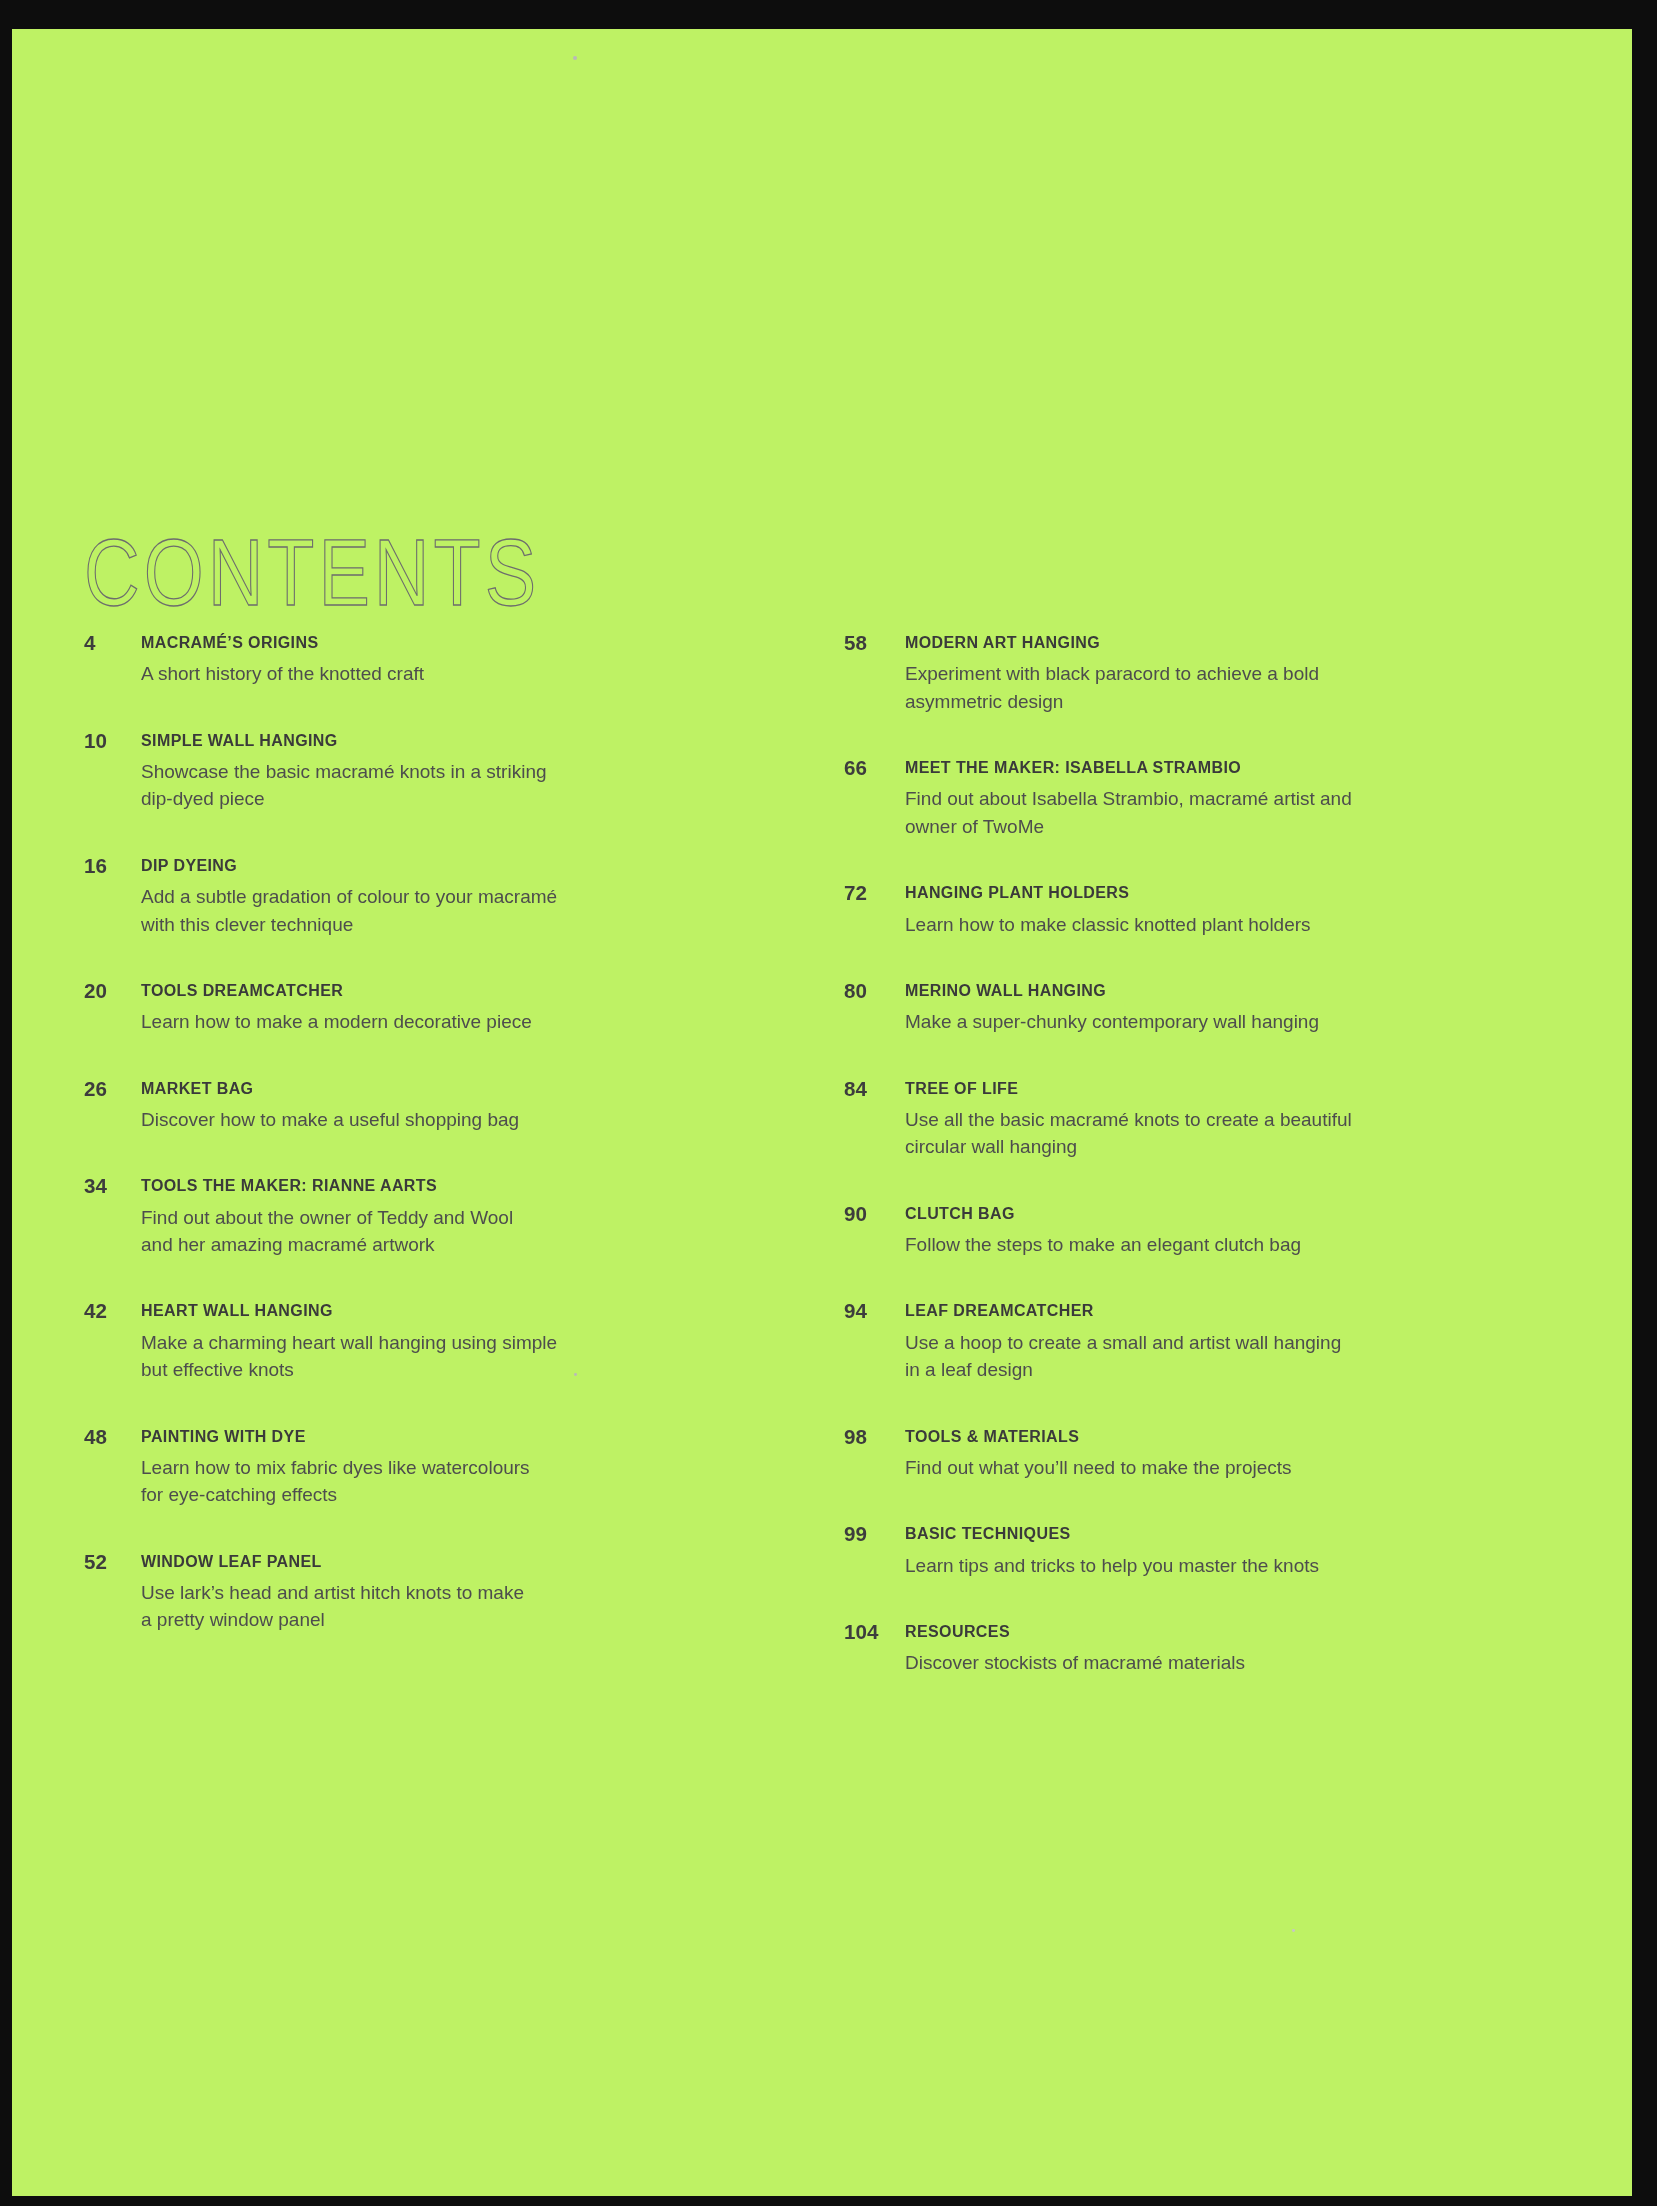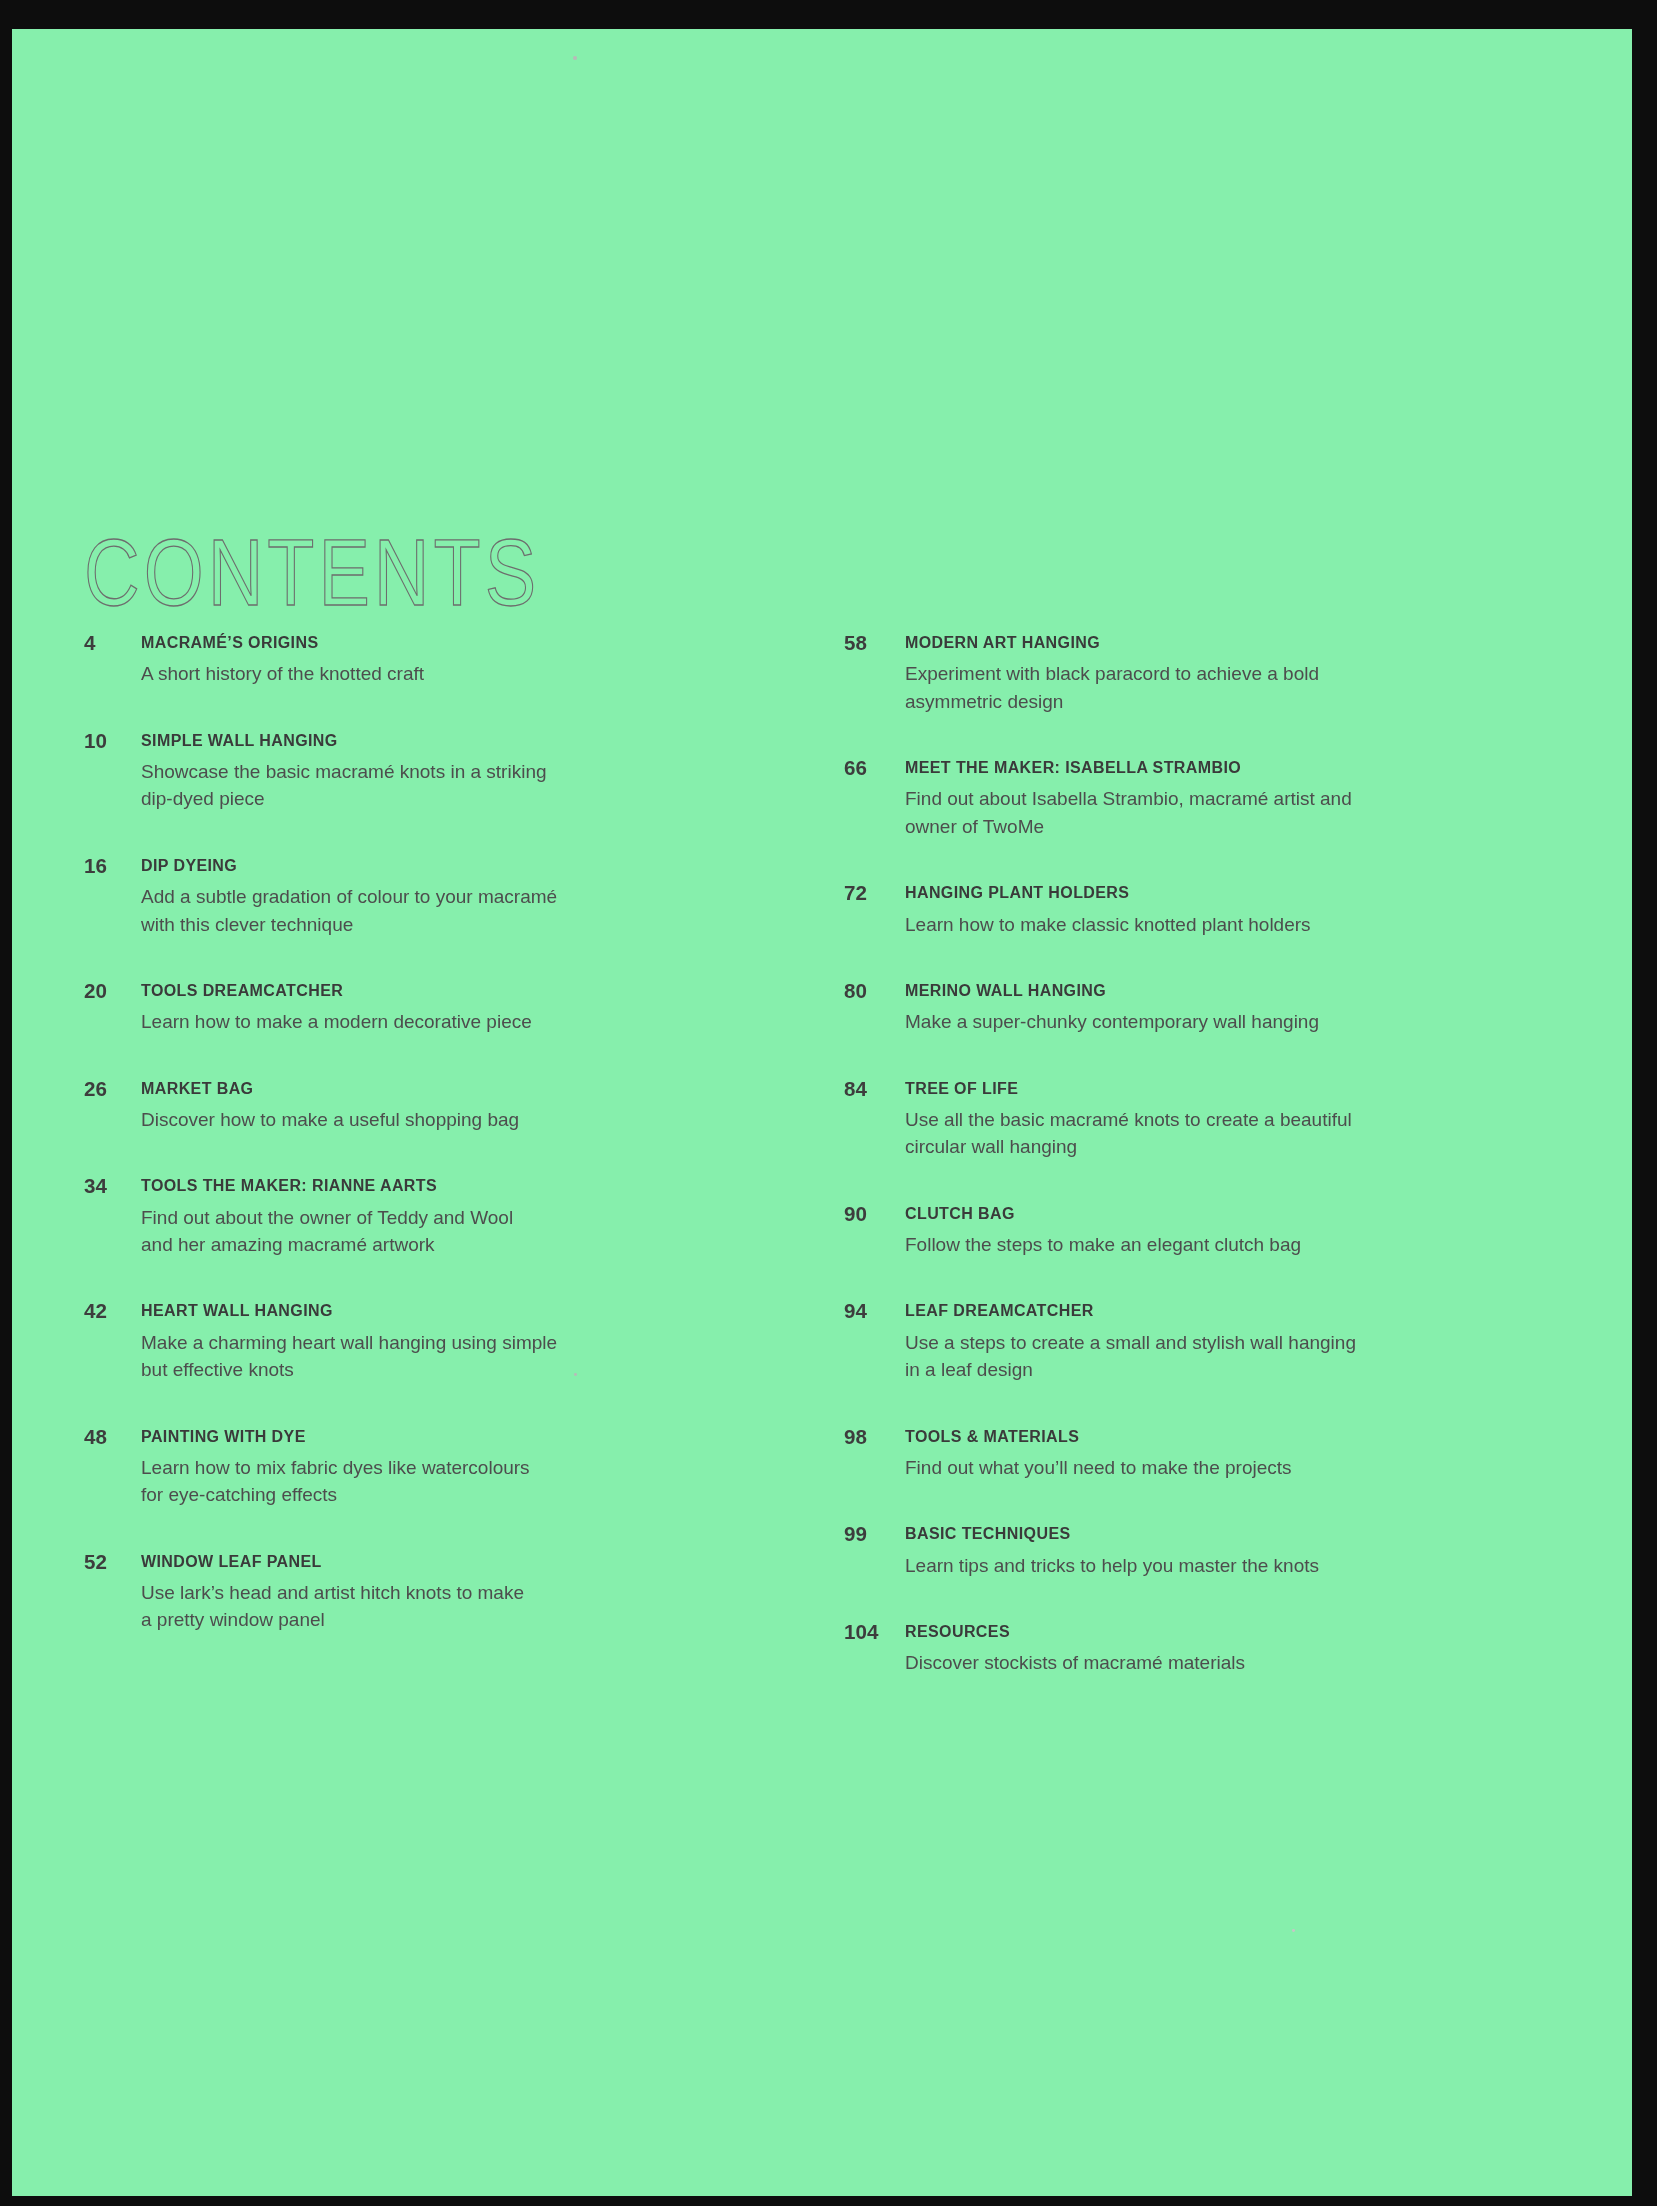--- a/index.html
+++ b/index.html
@@ -4,21 +4,21 @@
 <style>
   html, body {
     margin: 0;
     padding: 0;
     background: #ffffff;
   }
   .scan {
     position: relative;
     width: 1657px;
     height: 2206px;
-    background: #86efac;
+    background: #bef264;
     overflow: hidden;
     font-family: "Liberation Sans", sans-serif;
   }
 
   
   .frame-top    { position:absolute; top:0; left:0; width:1657px; height:29px; background:#0d0d0d; }
   .frame-left   { position:absolute; top:0; left:0; width:11.8px; height:2206px; background:#0d0d0d; }
   .frame-right  { position:absolute; top:0; right:0; width:25.5px; height:2206px; background:#0d0d0d; }
   .frame-bottom { position:absolute; bottom:0; left:0; width:1657px; height:9.8px; background:#0d0d0d; }
 
@@ -232,21 +232,21 @@
     <div class="entry-body">
       <div class="entry-title">CLUTCH BAG</div>
       <div class="entry-desc">Follow the steps to make an elegant clutch bag</div>
     </div>
   </div>
 
   <div class="entry">
     <div class="entry-num">94</div>
     <div class="entry-body">
       <div class="entry-title">LEAF DREAMCATCHER</div>
-      <div class="entry-desc">Use a steps to create a small and stylish wall hanging
+      <div class="entry-desc">Use a hoop to create a small and artist wall hanging
 in a leaf design</div>
     </div>
   </div>
 
   <div class="entry">
     <div class="entry-num">98</div>
     <div class="entry-body">
       <div class="entry-title">TOOLS &amp; MATERIALS</div>
       <div class="entry-desc">Find out what you’ll need to make the projects</div>
     </div>

